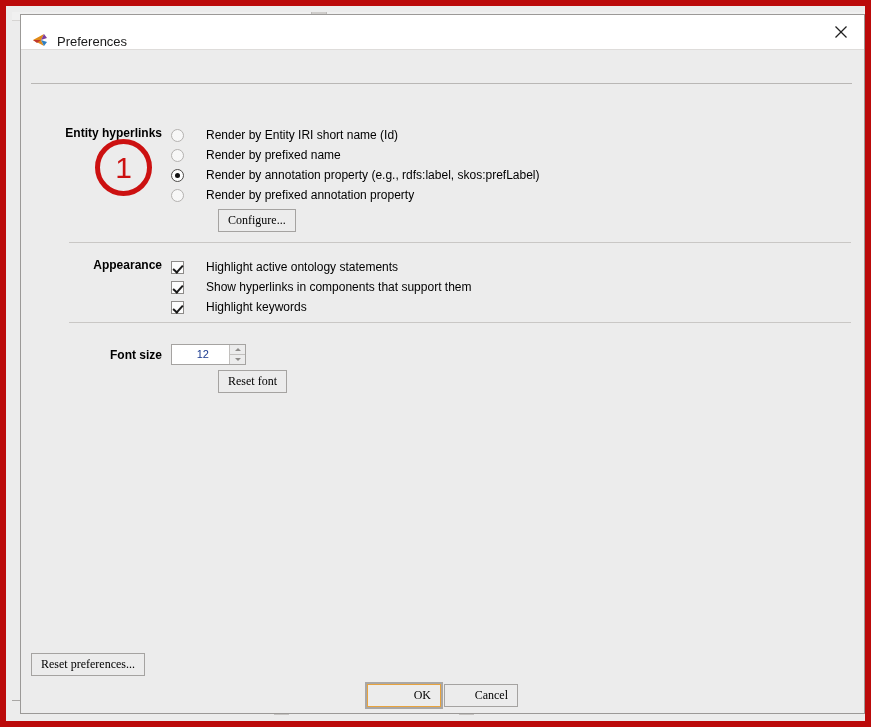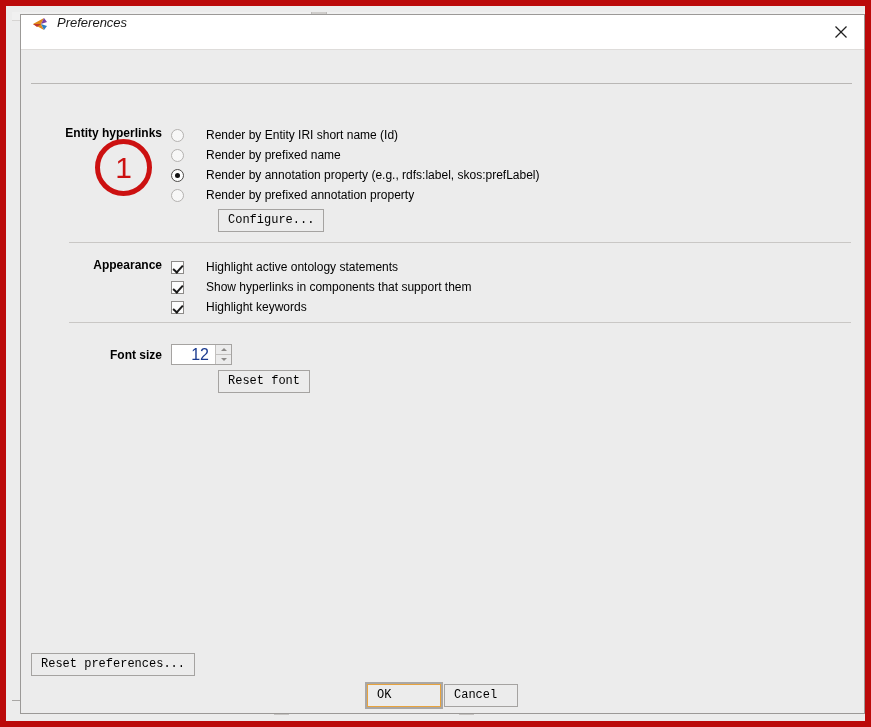--- a/index.html
+++ b/index.html
@@ -83,24 +83,23 @@
     flex-direction: column;
   }
 
   
   .titlebar {
     height: 34px;
     min-height: 34px;
     background: #ffffff;
     border-bottom: 1px solid #dedcda;
     display: flex;
-    align-items: flex-start;
+    align-items: flex-end;
     padding: 0 0 0 10px;
     position: relative;
-    font-style: italic;
   }
   .app-icon {
     width: 18px; height: 18px;
     margin-right: 8px;
     flex: 0 0 auto;
   }
   .title-text {
     font-size: 13px;
     color: #1a1a1a;
   }
@@ -244,22 +243,22 @@
   .btn {
     display: inline-block;
     box-sizing: border-box;
     background: #ececec;
     border: 1px solid #a5a3a1;
     font-size: 12px;
     color: #000;
     line-height: 18px;
     padding: 1px 9px 2px 9px;
     cursor: pointer;
-    text-align: left;
-    font-family: Liberation Mono, monospace;
+    text-align: right;
+    font-family: Liberation Serif, serif;
   }
   .btn.default-focus {
     border: 1px solid #e8a33d;
     outline: 2px solid #a9a7a5;
     outline-offset: 0px;
   }
 
   
   .sep {
     height: 1px;
@@ -271,22 +270,22 @@
     display: inline-flex;
     align-items: stretch;
     height: 21px;
     border: 1px solid #a5a3a1;
     background: #fff;
     box-sizing: border-box;
   }
   .spinner-value {
     width: 37px;
     text-align: right;
-    padding-right: 6px;
-    font-size: 16px;
+    padding-right: 20px;
+    font-size: 11px;
     line-height: 19px;
     color: #1a3a8f;
     background: #fff;
     border: none;
     font-family: "Liberation Sans", sans-serif;
   }
   .spinner-btns {
     width: 15px;
     display: flex;
     flex-direction: column;

